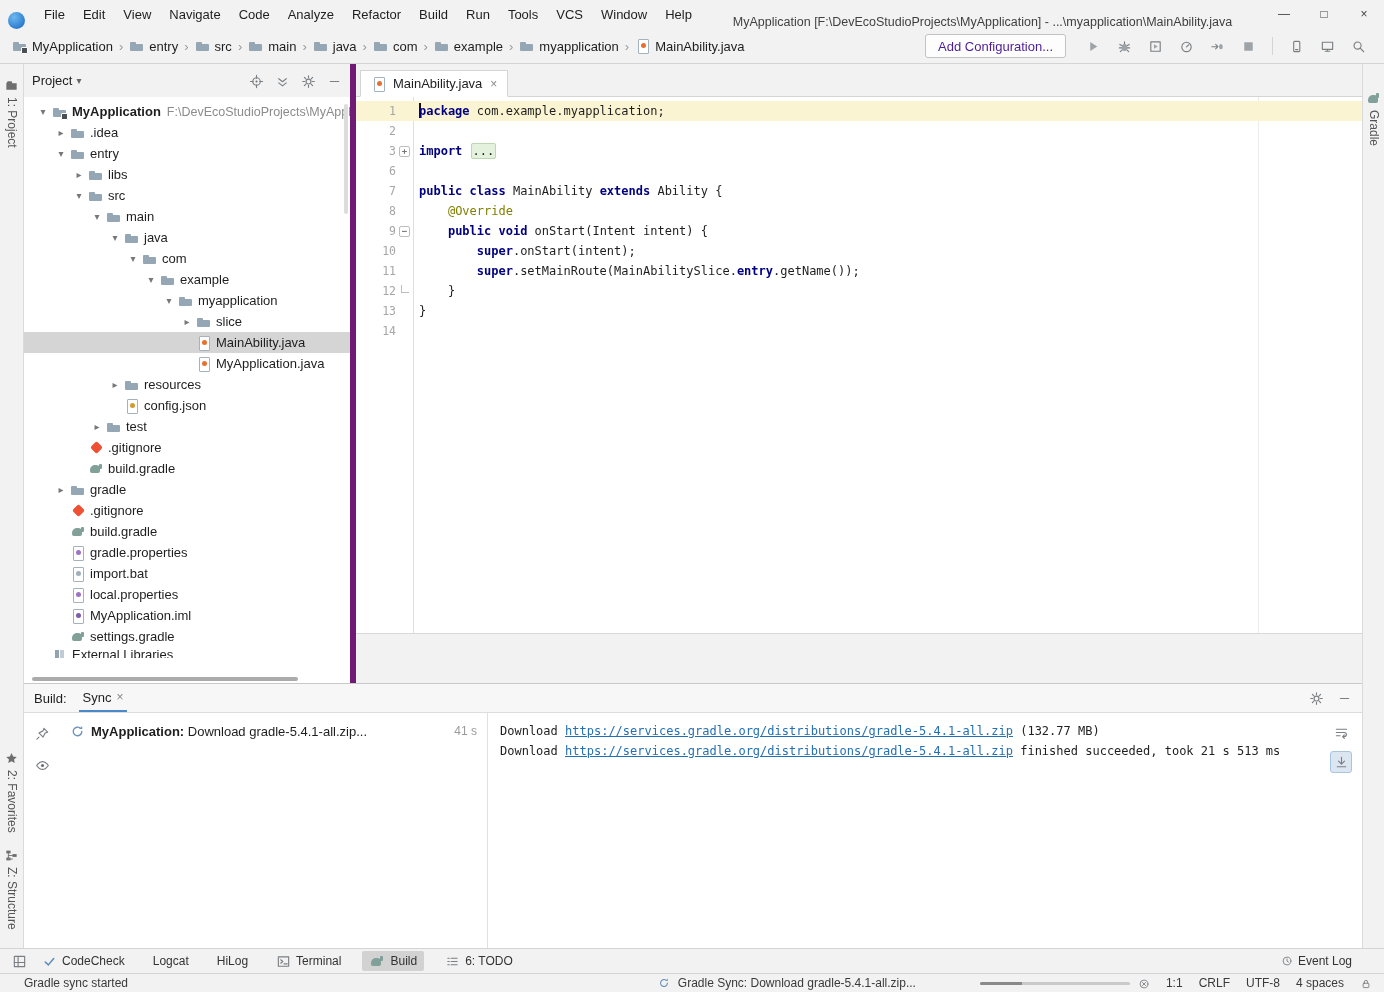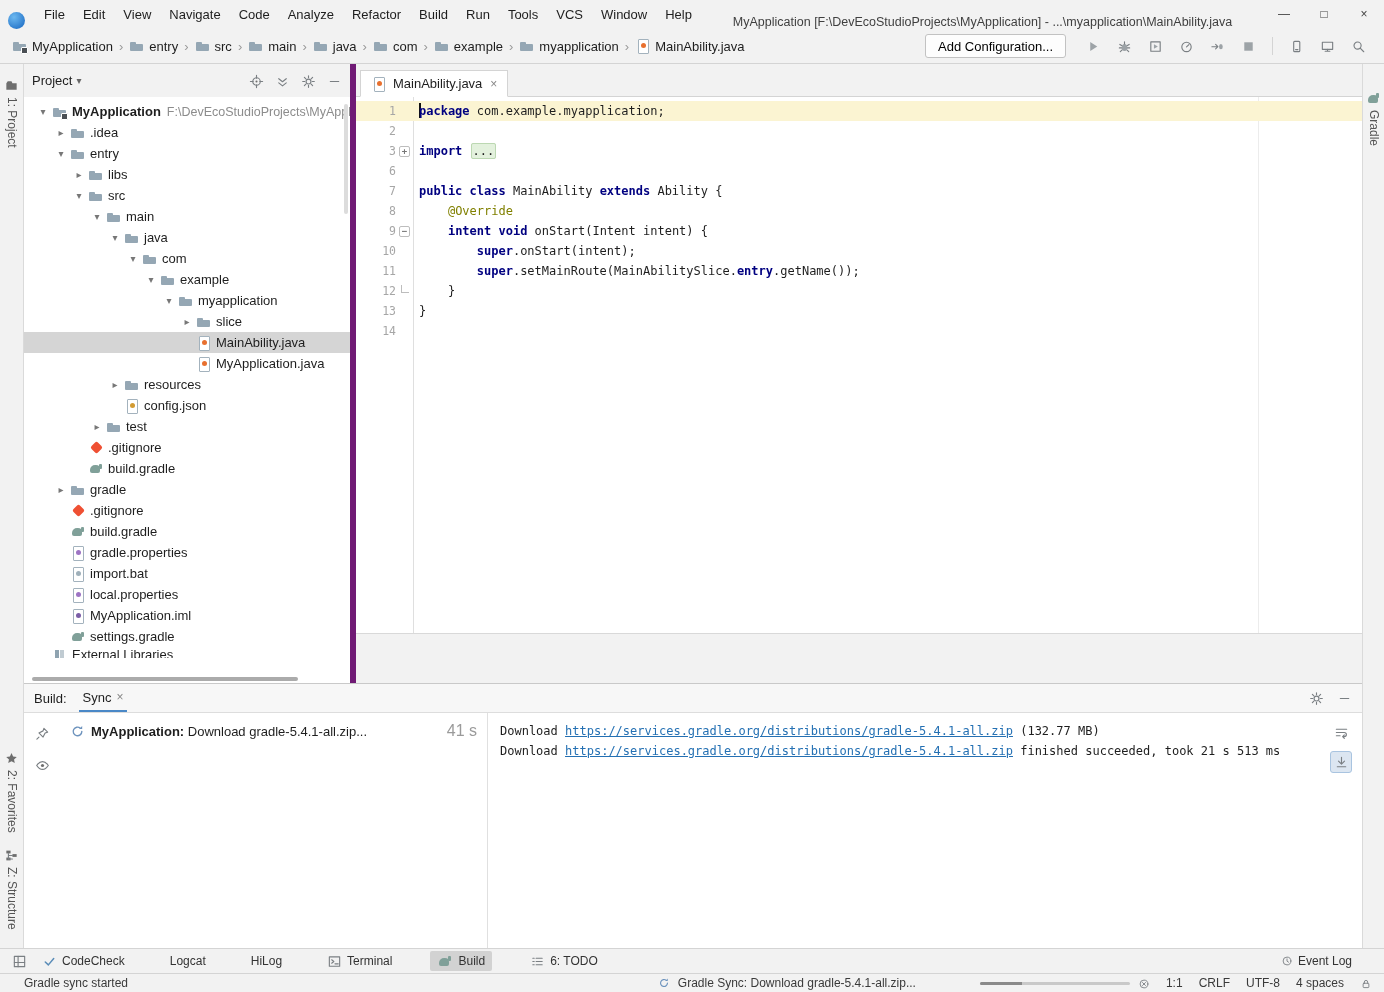--- a/index.html
+++ b/index.html
@@ -14,21 +14,21 @@
 #wintitle{flex:1;text-align:center;color:#3f3f3f;white-space:nowrap;overflow:hidden;font-size:12.5px;min-width:0}
 #wincontrols{display:flex;flex:none}
 .wc{width:40px;text-align:center;line-height:29px;font-size:12px;color:#444}
 
 
 #navbar{height:35px;flex:none;display:flex;align-items:center;border-bottom:1px solid #d4d4d4;padding:0 12px 0 10px;background:#f2f2f2}
 #crumbs{display:flex;align-items:center;gap:1px;flex:1;min-width:0;overflow:hidden}
 .crumb{display:flex;align-items:center;gap:4px;padding:2px 2px;white-space:nowrap}
 .csep{color:#9a9a9a;padding:0 3px}
 #nav-right{display:flex;align-items:center;gap:4px;flex:none}
-#add-config{height:24px;padding:0 12px;border:1px solid #c2c2c2;border-radius:3px;background:#fdfdfd;font-family:"Liberation Sans",sans-serif;font-size:13px;color:#000000;margin-right:10px}
+#add-config{height:24px;padding:0 12px;border:1px solid #c2c2c2;border-radius:3px;background:#fdfdfd;font-family:"Liberation Sans",sans-serif;font-size:13px;color:#4c1d95;margin-right:10px}
 .tbtn{width:27px;height:24px;display:flex;align-items:center;justify-content:center;border-radius:3px}
 .vsep{width:1px;height:18px;background:#d4d4d4;margin:0 6px}
 
 
 .svgi{display:inline-flex;vertical-align:middle}
 .svgi svg{width:15px;height:15px;stroke:#7a7f83;fill:none;stroke-width:1.2;stroke-linecap:round;stroke-linejoin:round}
 .svgi.small svg{width:12px;height:12px}
 
 
 .ci{display:inline-block;position:relative;width:16px;height:16px;flex:none;vertical-align:middle}
@@ -103,32 +103,32 @@
 #build-panel{height:265px;flex:none;border-top:1px solid #c9c9c9;background:#fff;display:flex;flex-direction:column}
 #build-header{height:29px;flex:none;display:flex;align-items:center;background:#f7f7f7;border-bottom:1px solid #ddd;padding:0 10px;gap:12px}
 .btab{display:flex;align-items:center;gap:5px;height:28px;padding:0 4px;border-bottom:2px solid #4a88c7}
 .btab .close{color:#888;font-size:12px}
 #build-header-icons{margin-left:auto;display:flex;gap:13px;align-items:center}
 #build-body{flex:1;display:flex;min-height:0}
 #build-toolcol{width:36px;flex:none;display:flex;flex-direction:column;align-items:center;padding-top:12px;gap:16px}
 #build-tree{width:428px;flex:none;border-right:1px solid #e0e0e0;padding-top:6px}
 .btrow{display:flex;align-items:center;gap:6px;height:24px;padding:0 10px}
 .btrow .pref{font-weight:bold}
-.btrow .dur{margin-left:auto;color:#9a9a9a;font-size:16px}
+.btrow .dur{margin-left:auto;color:#9a9a9a;font-size:12px}
 #build-console{flex:1;position:relative;padding:8px 12px;font-family:"DejaVu Sans Mono",monospace;font-size:12px;line-height:20px;overflow:hidden}
 .con-line{white-space:pre}
 .link{color:#2470b3;text-decoration:underline;cursor:pointer}
 #console-icons{position:absolute;top:8px;right:10px;display:flex;flex-direction:column;gap:8px}
 #console-icons .cbtn{width:22px;height:22px;display:flex;align-items:center;justify-content:center;border-radius:3px}
 #console-icons .pressed{background:#dce6f1;border:1px solid #a9c4e0}
 
 
 #bottom-bar{height:25px;flex:none;border-top:1px solid #d4d4d4;background:#f2f2f2;display:flex;align-items:center;padding:0 8px;font-size:12px;color:#333}
 #bb-switcher{margin:0 8px 0 4px;display:flex}
-#bb-tabs{display:flex;align-items:center;gap:31px}
+#bb-tabs{display:flex;align-items:center;gap:14px}
 .bbtab{display:flex;align-items:center;gap:5px;padding:2px 7px;border-radius:2px}
 .bbtab.active{background:#d2d2d2}
 #event-log{margin-left:auto;margin-right:24px;display:flex;align-items:center;gap:5px}
 
 
 #status-bar{height:19px;flex:none;border-top:1px solid #d4d4d4;display:flex;align-items:center;font-size:12px;color:#3a3a3a;padding:0 12px;gap:16px;background:#f2f2f2}
 #status-msg{margin-left:12px}
 #status-task{margin-left:auto;display:flex;align-items:center;gap:8px}
 #progress-track{width:150px;height:3px;background:#c9c9c9;border-radius:2px;overflow:hidden;margin-left:56px}
 #progress-fill{height:100%;background:#8a8a8a}
@@ -546,21 +546,21 @@
                   <div class="cline">
                     <span class="gnum">8</span>
                     <span class="gfold"></span>
                     <span class="ctext"><span class="">    </span><span class="ann">@Override</span></span>
                   </div>
                   <div class="cline">
                     <span class="gnum">9</span>
                     <span class="gfold">
                       <i class="fbox">−</i>
                     </span>
-                    <span class="ctext"><span class="">    </span><span class="kw">intent void </span><span class="">onStart(Intent intent) {</span></span>
+                    <span class="ctext"><span class="">    </span><span class="kw">public void </span><span class="">onStart(Intent intent) {</span></span>
                   </div>
                   <div class="cline">
                     <span class="gnum">10</span>
                     <span class="gfold"></span>
                     <span class="ctext"><span class="">        </span><span class="kw">super</span><span class="">.onStart(intent);</span></span>
                   </div>
                   <div class="cline">
                     <span class="gnum">11</span>
                     <span class="gfold"></span>
                     <span class="ctext"><span class="">        </span><span class="kw">super</span><span class="">.setMainRoute(MainAbilitySlice.</span><span class="kw">entry</span><span class="">.getName());</span></span>

